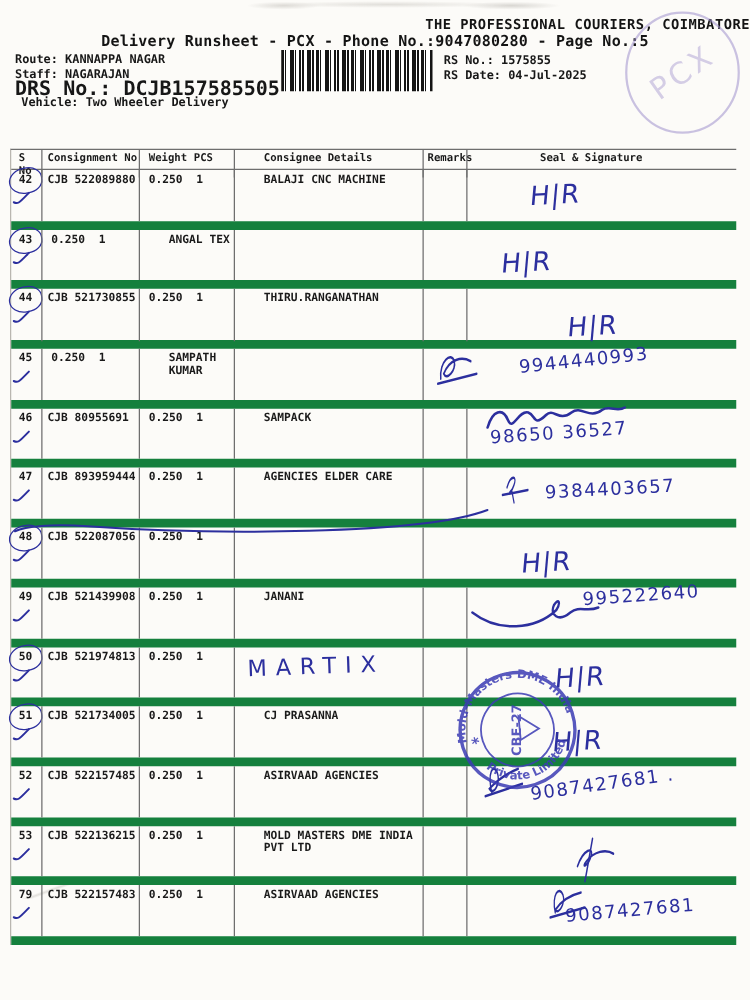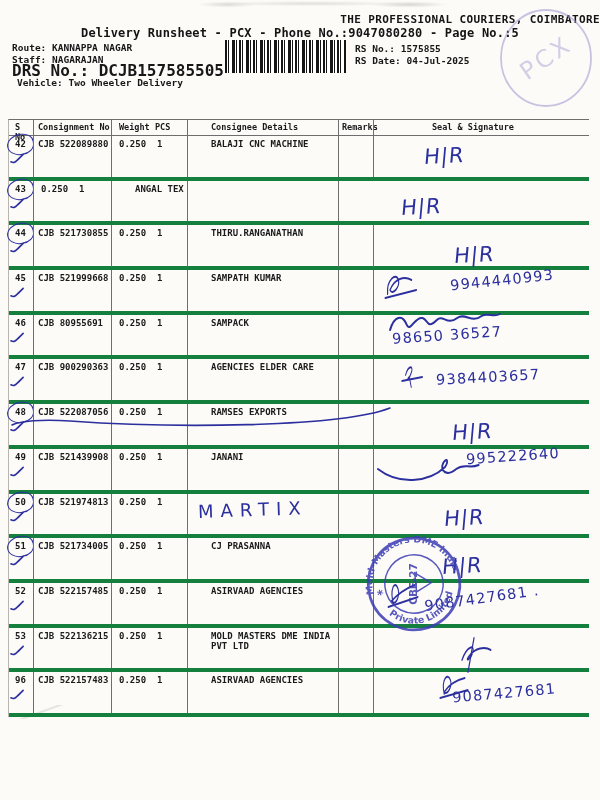--- a/index.html
+++ b/index.html
@@ -15,21 +15,21 @@
   .info-left .drs{font-size:16px;}
   .info-left .veh{padding-left:5px;}
   .info-right{position:absolute;left:355px;top:43px;font-size:9.5px;font-weight:bold;color:#171717;line-height:11.5px;}
   .barcode{position:absolute;left:225px;top:40px;width:121px;height:33px;
      background:repeating-linear-gradient(90deg,#141414 0px,#141414 2px,#fff 2px,#fff 3px,#141414 3px,#141414 4px,
      #fff 4px,#fff 7px,#141414 7px,#141414 10px,#fff 10px,#fff 11px,#141414 11px,#141414 12px,#fff 12px,#fff 14px);}
   
   .pcx-stamp{position:absolute;left:496px;top:6px;width:100px;height:104px;opacity:.55;}
   
   .table{position:absolute;left:8px;top:88px;width:580px;border-top:1px solid #6e6e6e;border-left:1px solid #b9b6b0;margin-top:31px;}
-  .trow{display:grid;grid-template-columns:24px 78px 76px 151px 35px 216px;border-bottom:4px solid #15803d;
+  .trow{display:grid;grid-template-columns:24px 78px 76px 151px 35px 216px;border-bottom:7px solid #15803d;
         position:relative;height:40.7px;}
   .thead{height:15px;border-bottom:1px solid #6e6e6e;}
   .cell{position:relative;font-size:9px;font-weight:bold;color:#1a1a1a;padding-top:3px;overflow:visible;}
   .thead .cell{font-size:8.5px;padding-top:2px;}
   .c-consignment,.c-weight,.c-consignee,.c-remarks,.c-sig{border-left:1px solid #6e6e6e;}
   .c-sno{padding-left:6px;}
   .c-consignment{padding-left:4px;}
   .c-weight .w{position:absolute;left:7px;top:3px;}
   .c-weight .p{position:absolute;left:45px;top:3px;}
   .thead .c-weight .w{left:7px;top:2px;}
@@ -204,23 +204,20 @@
   </div>
 
   <div class="trow r45">
     <div class="cell c-sno">
       
       <span class="sno-text">45</span>
       <svg class="tick" viewBox="0 0 16 12" hidden="">
         <path d="M1,9 C5,11 6,9 14,1"></path>
       </svg>
     </div>
-    <div class="cell c-consignment">
-      <span>CJB 521999668</span>
-    </div>
     <div class="cell c-weight">
       <span class="w">0.250</span>
       <span class="p">1</span>
     </div>
     <div class="cell c-consignee">
       <span class="typed">SAMPATH KUMAR</span>
       
     </div>
     <div class="cell c-remarks"></div>
     <div class="cell c-sig">
@@ -264,21 +261,21 @@
 
   <div class="trow r47">
     <div class="cell c-sno">
       
       <span class="sno-text">47</span>
       <svg class="tick" viewBox="0 0 16 12" hidden="">
         <path d="M1,9 C5,11 6,9 14,1"></path>
       </svg>
     </div>
     <div class="cell c-consignment">
-      <span>CJB 900290363</span>
+      <span>CJB 893959444</span>
     </div>
     <div class="cell c-weight">
       <span class="w">0.250</span>
       <span class="p">1</span>
     </div>
     <div class="cell c-consignee">
       <span class="typed">AGENCIES ELDER CARE</span>
       
     </div>
     <div class="cell c-remarks"></div>
@@ -300,24 +297,20 @@
         <path d="M1,9 C5,11 6,9 14,1"></path>
       </svg>
     </div>
     <div class="cell c-consignment">
       <span>CJB 522087056</span>
     </div>
     <div class="cell c-weight">
       <span class="w">0.250</span>
       <span class="p">1</span>
     </div>
-    <div class="cell c-consignee">
-      <span class="typed">RAMSES EXPORTS</span>
-      
-    </div>
     <div class="cell c-remarks"></div>
     <div class="cell c-sig">
       <span class="sig-hr">H|R</span>
       <svg class="sig-scribble" viewBox="0 0 120 40" preserveAspectRatio="none" hidden=""></svg>
       
     </div>
   </div>
 
   <div class="trow r49">
     <div class="cell c-sno">
@@ -458,21 +451,21 @@
               <path d="M30,2 L20,36"></path>
               <path d="M10,24 C18,10 32,8 28,16 C24,24 14,26 22,20 C32,12 48,10 58,14"></path>
             </svg>
       
     </div>
   </div>
 
   <div class="trow r54">
     <div class="cell c-sno">
       
-      <span class="sno-text">96</span>
+      <span class="sno-text">79</span>
       <svg class="tick" viewBox="0 0 16 12" hidden="">
         <path d="M1,9 C5,11 6,9 14,1"></path>
       </svg>
     </div>
     <div class="cell c-consignment">
       <span>CJB 522157483</span>
     </div>
     <div class="cell c-weight">
       <span class="w">0.250</span>
       <span class="p">1</span>

